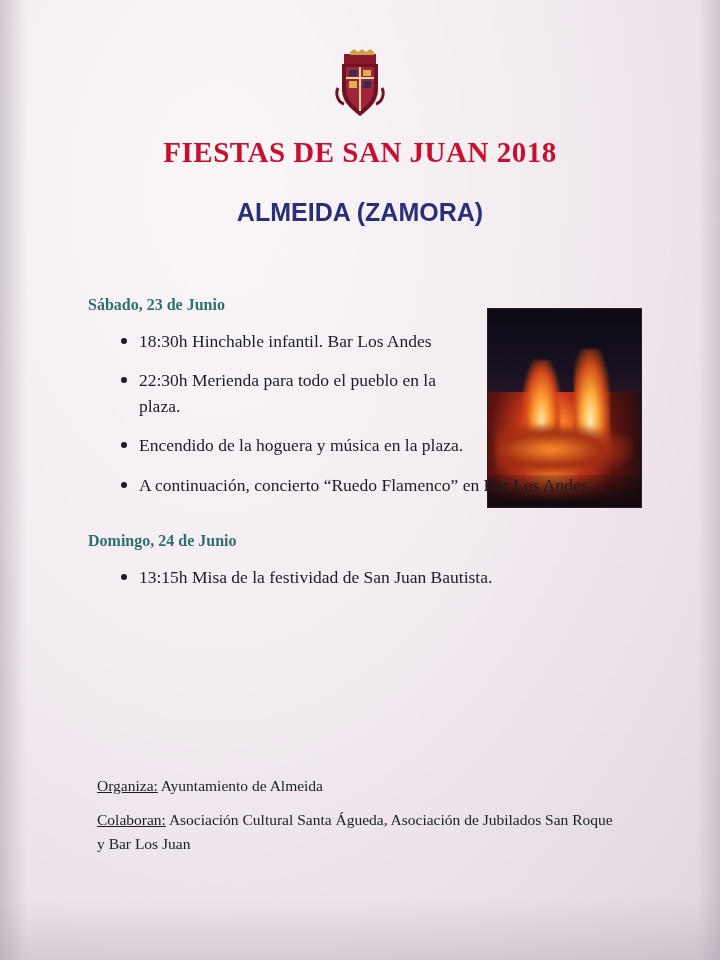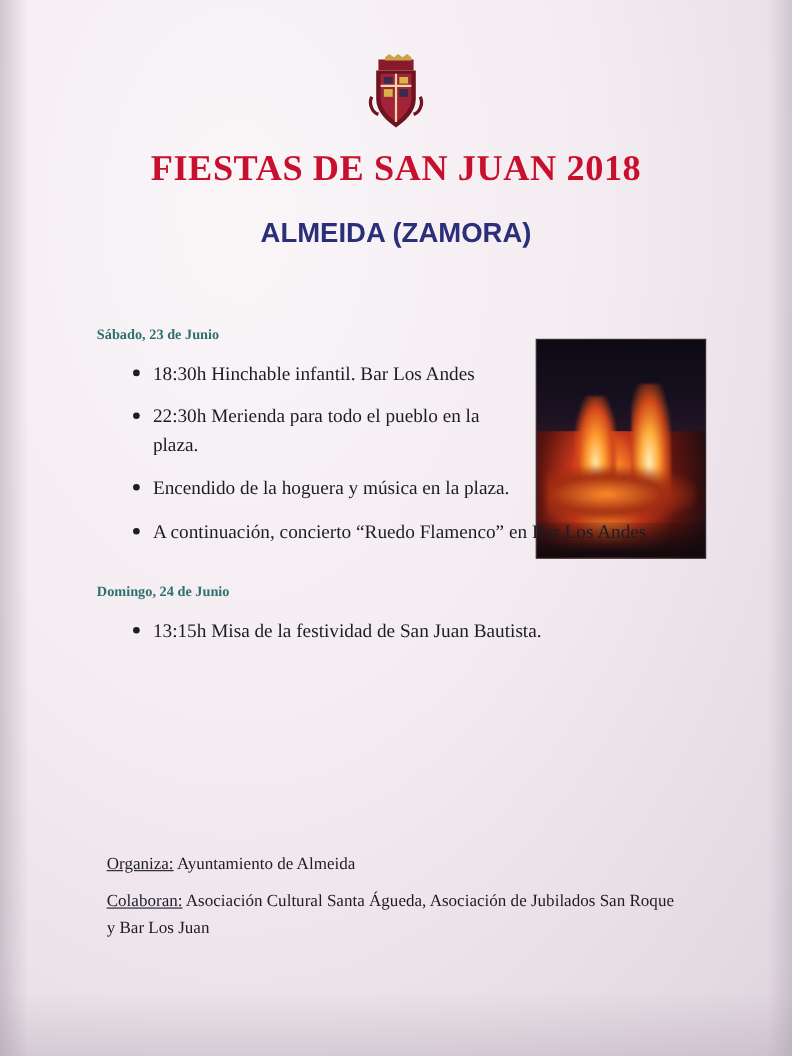--- a/index.html
+++ b/index.html
@@ -52,21 +52,21 @@
   }
 
   .title {
     position: absolute;
     top: 136px;
     left: 0;
     width: 720px;
     text-align: center;
     color: #c8102e;
     font-weight: bold;
-    font-size: 33px;
+    font-size: 29px;
     letter-spacing: 0.5px;
     font-family: "Liberation Serif", serif;
   }
   .subtitle {
     position: absolute;
     top: 198px;
     left: 0;
     width: 720px;
     text-align: center;
     color: #2b2f7a;
@@ -78,21 +78,21 @@
   .content {
     position: absolute;
     top: 296px;
     left: 88px;
     width: 560px;
   }
 
   .day-heading {
     color: #2f6f6f;
     font-weight: bold;
-    font-size: 13px;
+    font-size: 16px;
     font-family: "Liberation Serif", serif;
     margin: 0 0 8px 0;
   }
   .day-block {
     margin-bottom: 34px;
   }
   ul.events {
     list-style: none;
     margin: 15px;
     padding: 0 0 0 36px;

